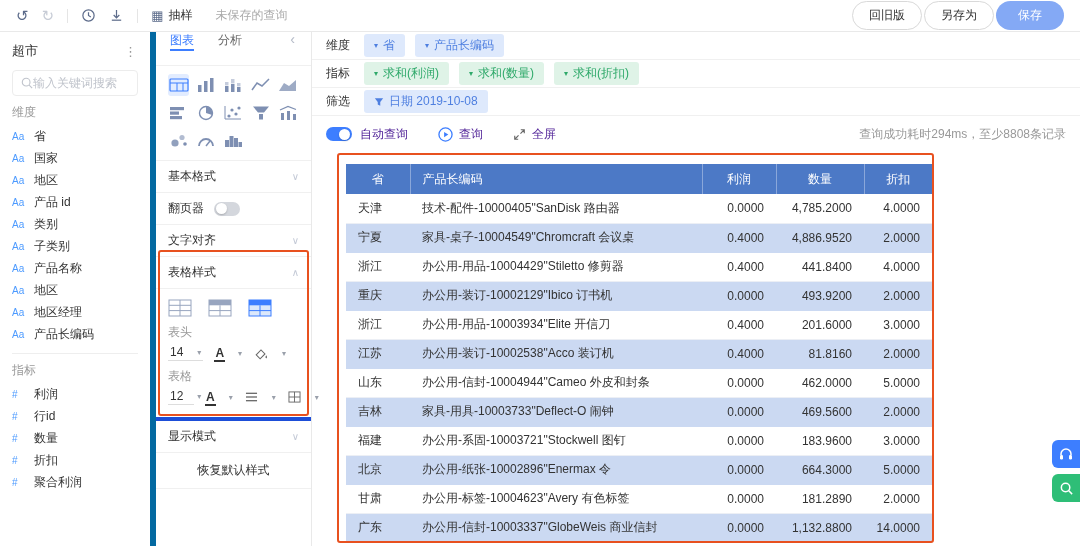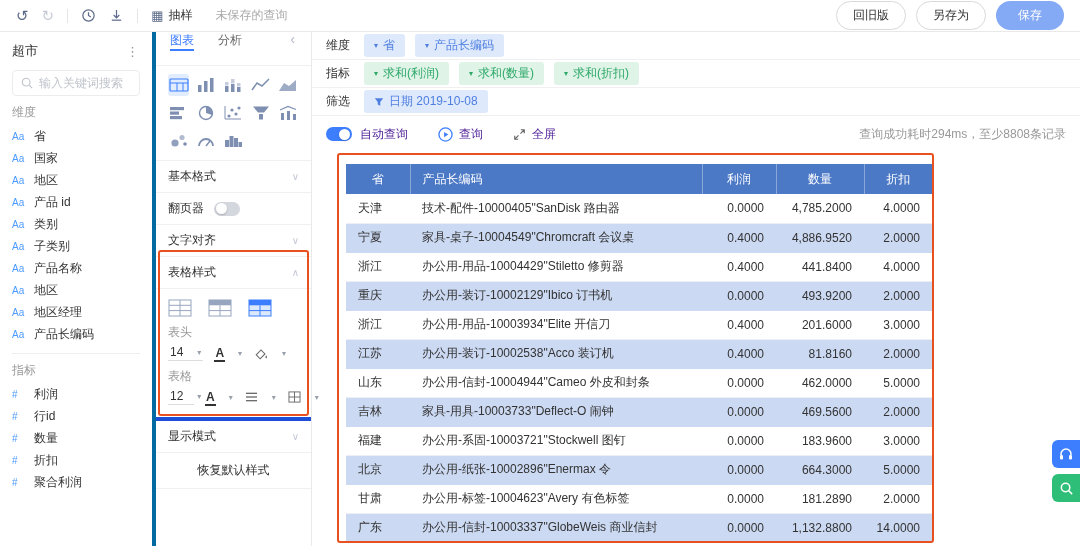--- a/index.html
+++ b/index.html
@@ -19,41 +19,41 @@
     display:flex; align-items:center; justify-content:space-between;
     padding:0 16px; z-index:6;
   }
   .tb-left { display:flex; align-items:center; gap:13px; }
   .tb-icon { color:#5c6b8a; font-size:15px; line-height:1; cursor:pointer; display:flex; align-items:center; }
   .tb-icon.disabled { color:#c7ccd6; }
   .vdiv { width:1px; height:14px; background:#e5e5e5; }
   .sampling { display:flex; align-items:center; gap:5px; color:#333; cursor:pointer; }
   .sampling .glyph { color:#5c6b8a; font-size:13px; }
   .unsaved { color:#aaa; margin-left:10px; }
-  .tb-right { display:flex; align-items:flex-start; gap:10px; }
+  .tb-right { display:flex; align-items:flex-start; gap:2px; }
   .btn-outline {
     border:1px solid #d9d9d9; background:#fff; color:#333;
     border-radius:15px; padding:5px 16px; font-size:12px; cursor:pointer;
     font-family:inherit;
   }
   .btn-primary {
     border:none; background:#84a9f5; color:#fff;
     border-radius:15px; padding:6px 22px; font-size:12px; cursor:pointer;
     font-family:inherit;
   }
   
   .sidebar {
     position:absolute; left:0; top:32px; width:156px; bottom:0;
-    border-right:4px solid #0369a1; background:#fff; padding:10px 12px; z-index:2;
+    border-right:6px solid #0369a1; background:#fff; padding:10px 12px; z-index:2;
   }
   .sb-title { display:flex; justify-content:space-between; align-items:center; font-size:13px; color:#333; }
   .kebab { color:#999; cursor:pointer; letter-spacing:1px; }
   .sb-search {
     margin:10px 0 6px; height:26px; border:1px solid #ececec; border-radius:4px;
-    display:flex; align-items:center; gap:6px; padding:0 8px; background:#fff;
+    display:flex; align-items:center; padding:0 8px; background:#fff;
   }
   .sb-search svg { flex:none; }
   .sb-search input { border:none; outline:none; width:100%; font-size:12px; font-family:inherit; color:#333; }
   .sb-search input::placeholder { color:#c0c4cc; }
   .sb-label { color:#999; margin:8px 0 4px; }
   .sb-item { display:flex; align-items:center; gap:6px; height:22px; color:#333; cursor:pointer; white-space:nowrap; overflow:hidden; }
   .field-icon { color:#4c9aff; font-size:10px; width:16px; flex:none; }
   .sb-divider { border-top:1px solid #eee; margin:8px 0 2px; }
   
   .panel {

